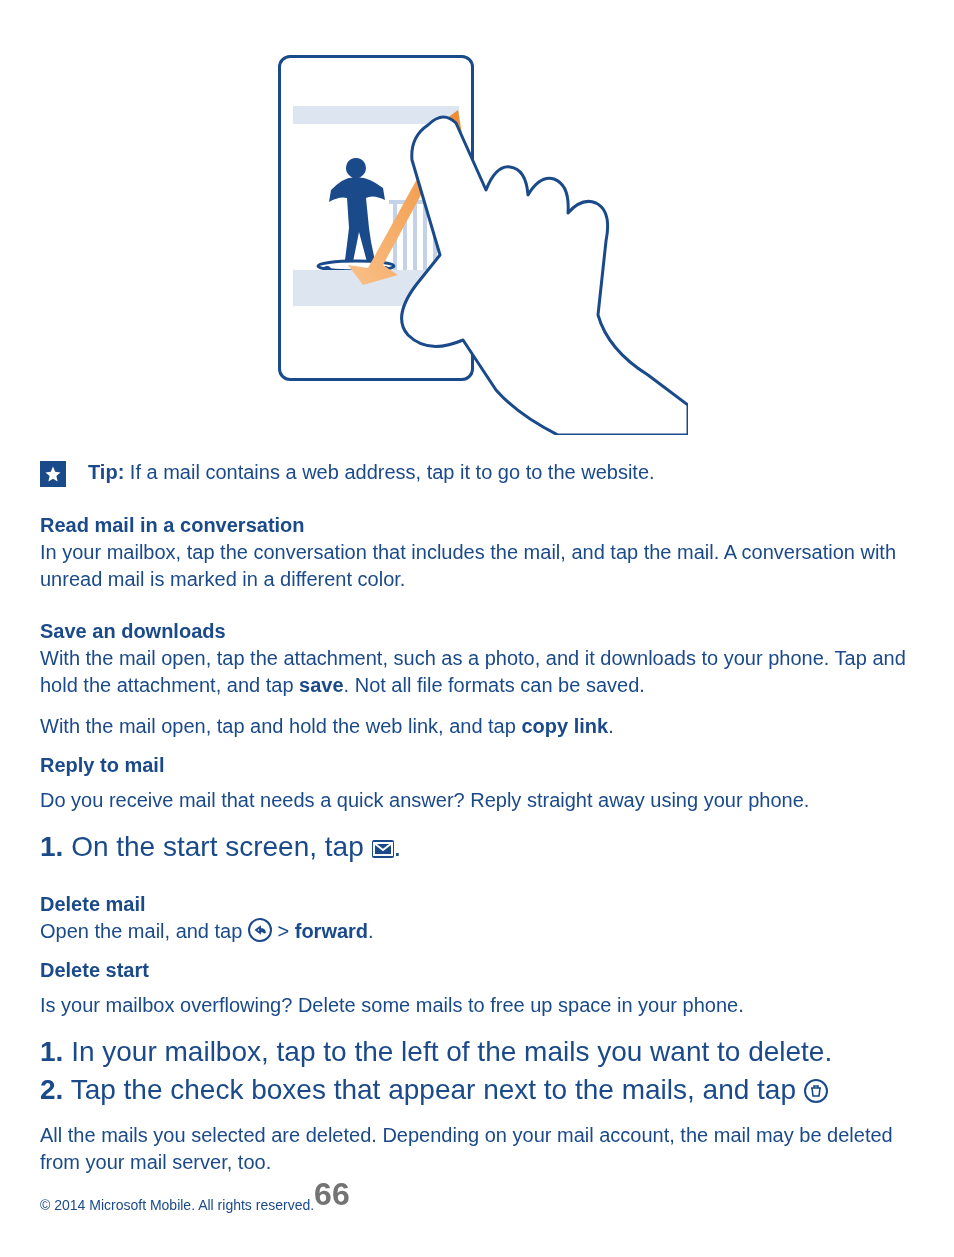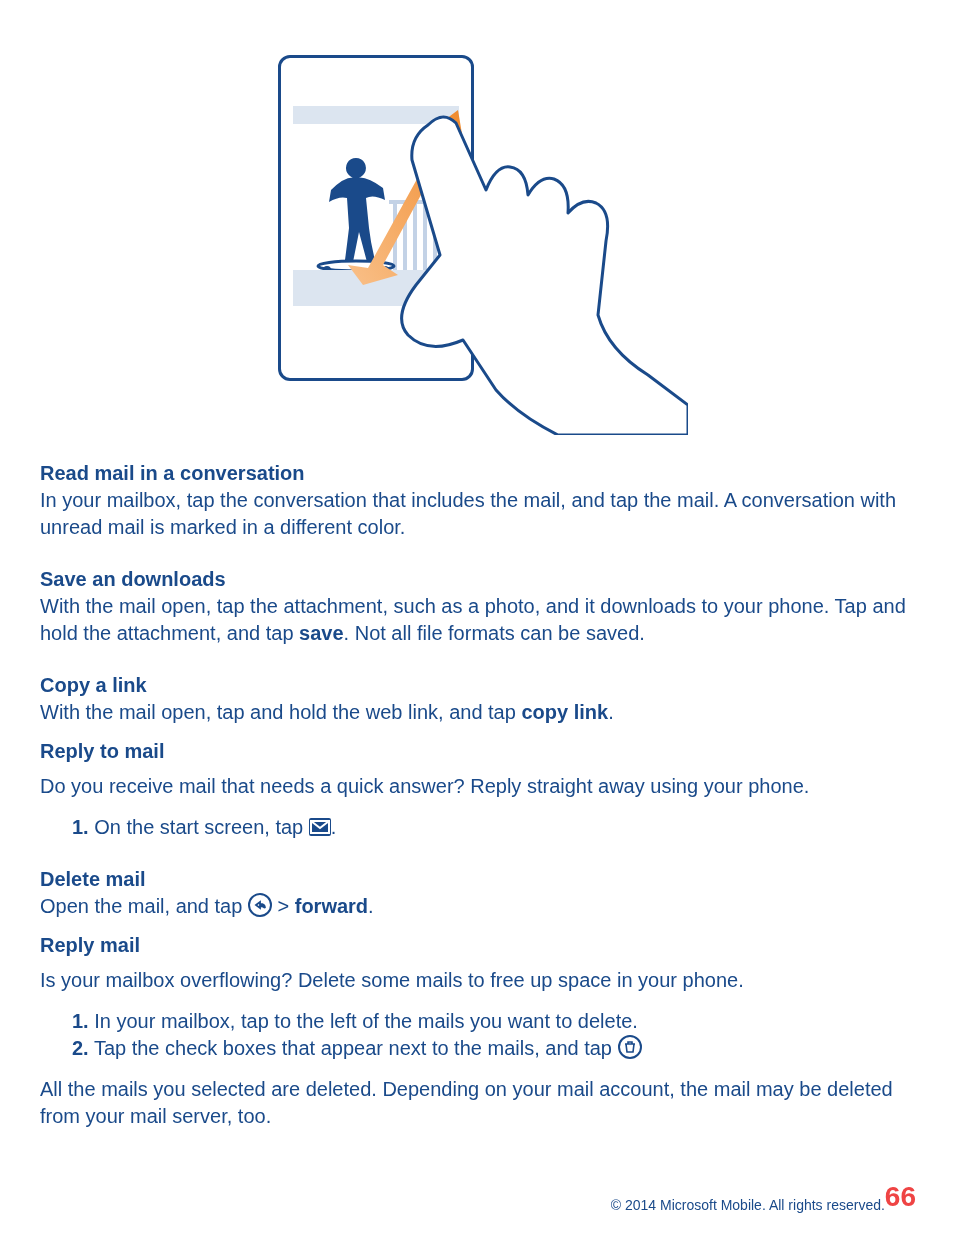--- a/index.html
+++ b/index.html
@@ -136,23 +136,22 @@
     margin-bottom: 0;
     margin-top: 25px;
   }
   .section-heading {
     font-weight: bold;
     font-size: 20px;
     margin-bottom: 10px;
   }
   .bold { font-weight: bold; }
   .step-line {
-    font-size: 20px;
+    font-size: 28px;
     line-height: 1.35;
-    margin-left: 32px;
   }
   .step-num {
     font-weight: bold;
   }
   .mail-icon-box {
     display: inline-block;
     width: 22px;
     height: 18px;
     background: #1a4a8a;
     border-radius: 2px;
@@ -167,31 +166,31 @@
     border-radius: 50%;
     vertical-align: -4px;
     position: relative;
   }
   .footer {
     position: absolute;
     bottom: 44px;
     left: 40px;
     right: 38px;
     display: flex;
-    justify-content: flex-end;
+    justify-content: flex-start;
     align-items: flex-end;
   }
   .copyright {
     font-size: 14px;
     color: #1a4a8a;
   }
   .page-num {
-    font-size: 28px;
+    font-size: 32px;
     font-weight: bold;
-    color: #ef4444;
+    color: #737373;
   }
 </style>
 </head>
 <body>
 
 <div class="page">
 
   <div class="illustration-wrap">
     <div class="illustration">
       <div class="phone-outline">
@@ -248,54 +247,63 @@
           L95 235
           Q60 250 40 230
           Q24 212 48 180
           L72 150
           L44 55
           Q42 32 60 20 Z"></path>
       </svg>
     </div>
   </div>
 
+  <div class="tip-row">
+    <div class="tip-icon-wrap">
+      <svg width="18" height="18" viewBox="0 0 24 24">
+          <path fill="#fff" d="M12 2l2.9 6.9L22 10l-5.5 4.8L18.2 22 12 18.3 5.8 22l1.7-7.2L2 10l7.1-1.1z"></path>
+        </svg>
+    </div>
+    <div class="tip-content">
+      <span class="bold">Tip:</span><span> If a mail contains a web address, tap it to go to the website.</span>
+    </div>
+  </div>
 
   <div class="block">
     <div class="sub-heading">Read mail in a conversation</div>
     <span>In your mailbox, tap the conversation that includes the mail, and tap the mail. A conversation with unread mail is marked in a different color.</span>
   </div>
 
   <div class="block">
     <div class="sub-heading">Save an downloads</div>
     <span>With the mail open, tap the attachment, such as a photo, and it downloads to your phone. Tap and hold the attachment, and tap </span><span class="bold">save</span><span>. Not all file formats can be saved.</span>
   </div>
 
   <div class="block">
-    <div class="sub-heading">Copy a link</div>
     <span>With the mail open, tap and hold the web link, and tap </span><span class="bold">copy link</span><span>.</span>
   </div>
 
   <div class="section-heading">Reply to mail</div>
   <div class="block">Do you receive mail that needs a quick answer? Reply straight away using your phone.</div>
 
   <div class="step-line">
     <span class="step-num">1.</span><span> On the start screen, tap </span><span class="mail-icon-box"><svg width="22" height="18" viewBox="0 0 22 18" style="position:absolute;left:0;top:0">
           <path fill="none" stroke="#fff" stroke-width="2" d="M2 3h18v12H2z M2 3l9 7 9-7"></path>
         </svg></span><span>.</span>
   </div>
 
 
   <div class="block">
     <div class="sub-heading">Delete mail</div>
     <span>Open the mail, and tap </span><span class="reply-circle"><svg width="20" height="20" viewBox="0 0 20 20" style="position:absolute;left:0;top:0">
           <path fill="none" stroke="#1a4a8a" stroke-width="1.8" d="M6 10l4-3v2c3 0 5 1 5 4-1-2-3-2-5-2v2z"></path>
         </svg></span><span> &gt; </span><span class="bold">forward</span><span>.</span>
   </div>
 
-  <div class="section-heading">Reply mail</div>
+  <div class="section-heading">Delete start</div>
   <div class="block">Is your mailbox overflowing? Delete some mails to free up space in your phone.</div>
 
   <div class="step-line">
     <span class="step-num">1.</span><span> In your mailbox, tap to the left of the mails you want to delete.</span>
   </div>
   <div class="step-line" style="margin-bottom:14px">
     <span class="step-num">2.</span><span> Tap the check boxes that appear next to the mails, and tap </span><span class="trash-circle"><svg width="20" height="20" viewBox="0 0 20 20" style="position:absolute;left:0;top:0">
           <path fill="none" stroke="#1a4a8a" stroke-width="1.6" d="M6 7h8l-1 8H7z M5 7h10 M8 7V5h4v2"></path>
         </svg></span>
   </div>

